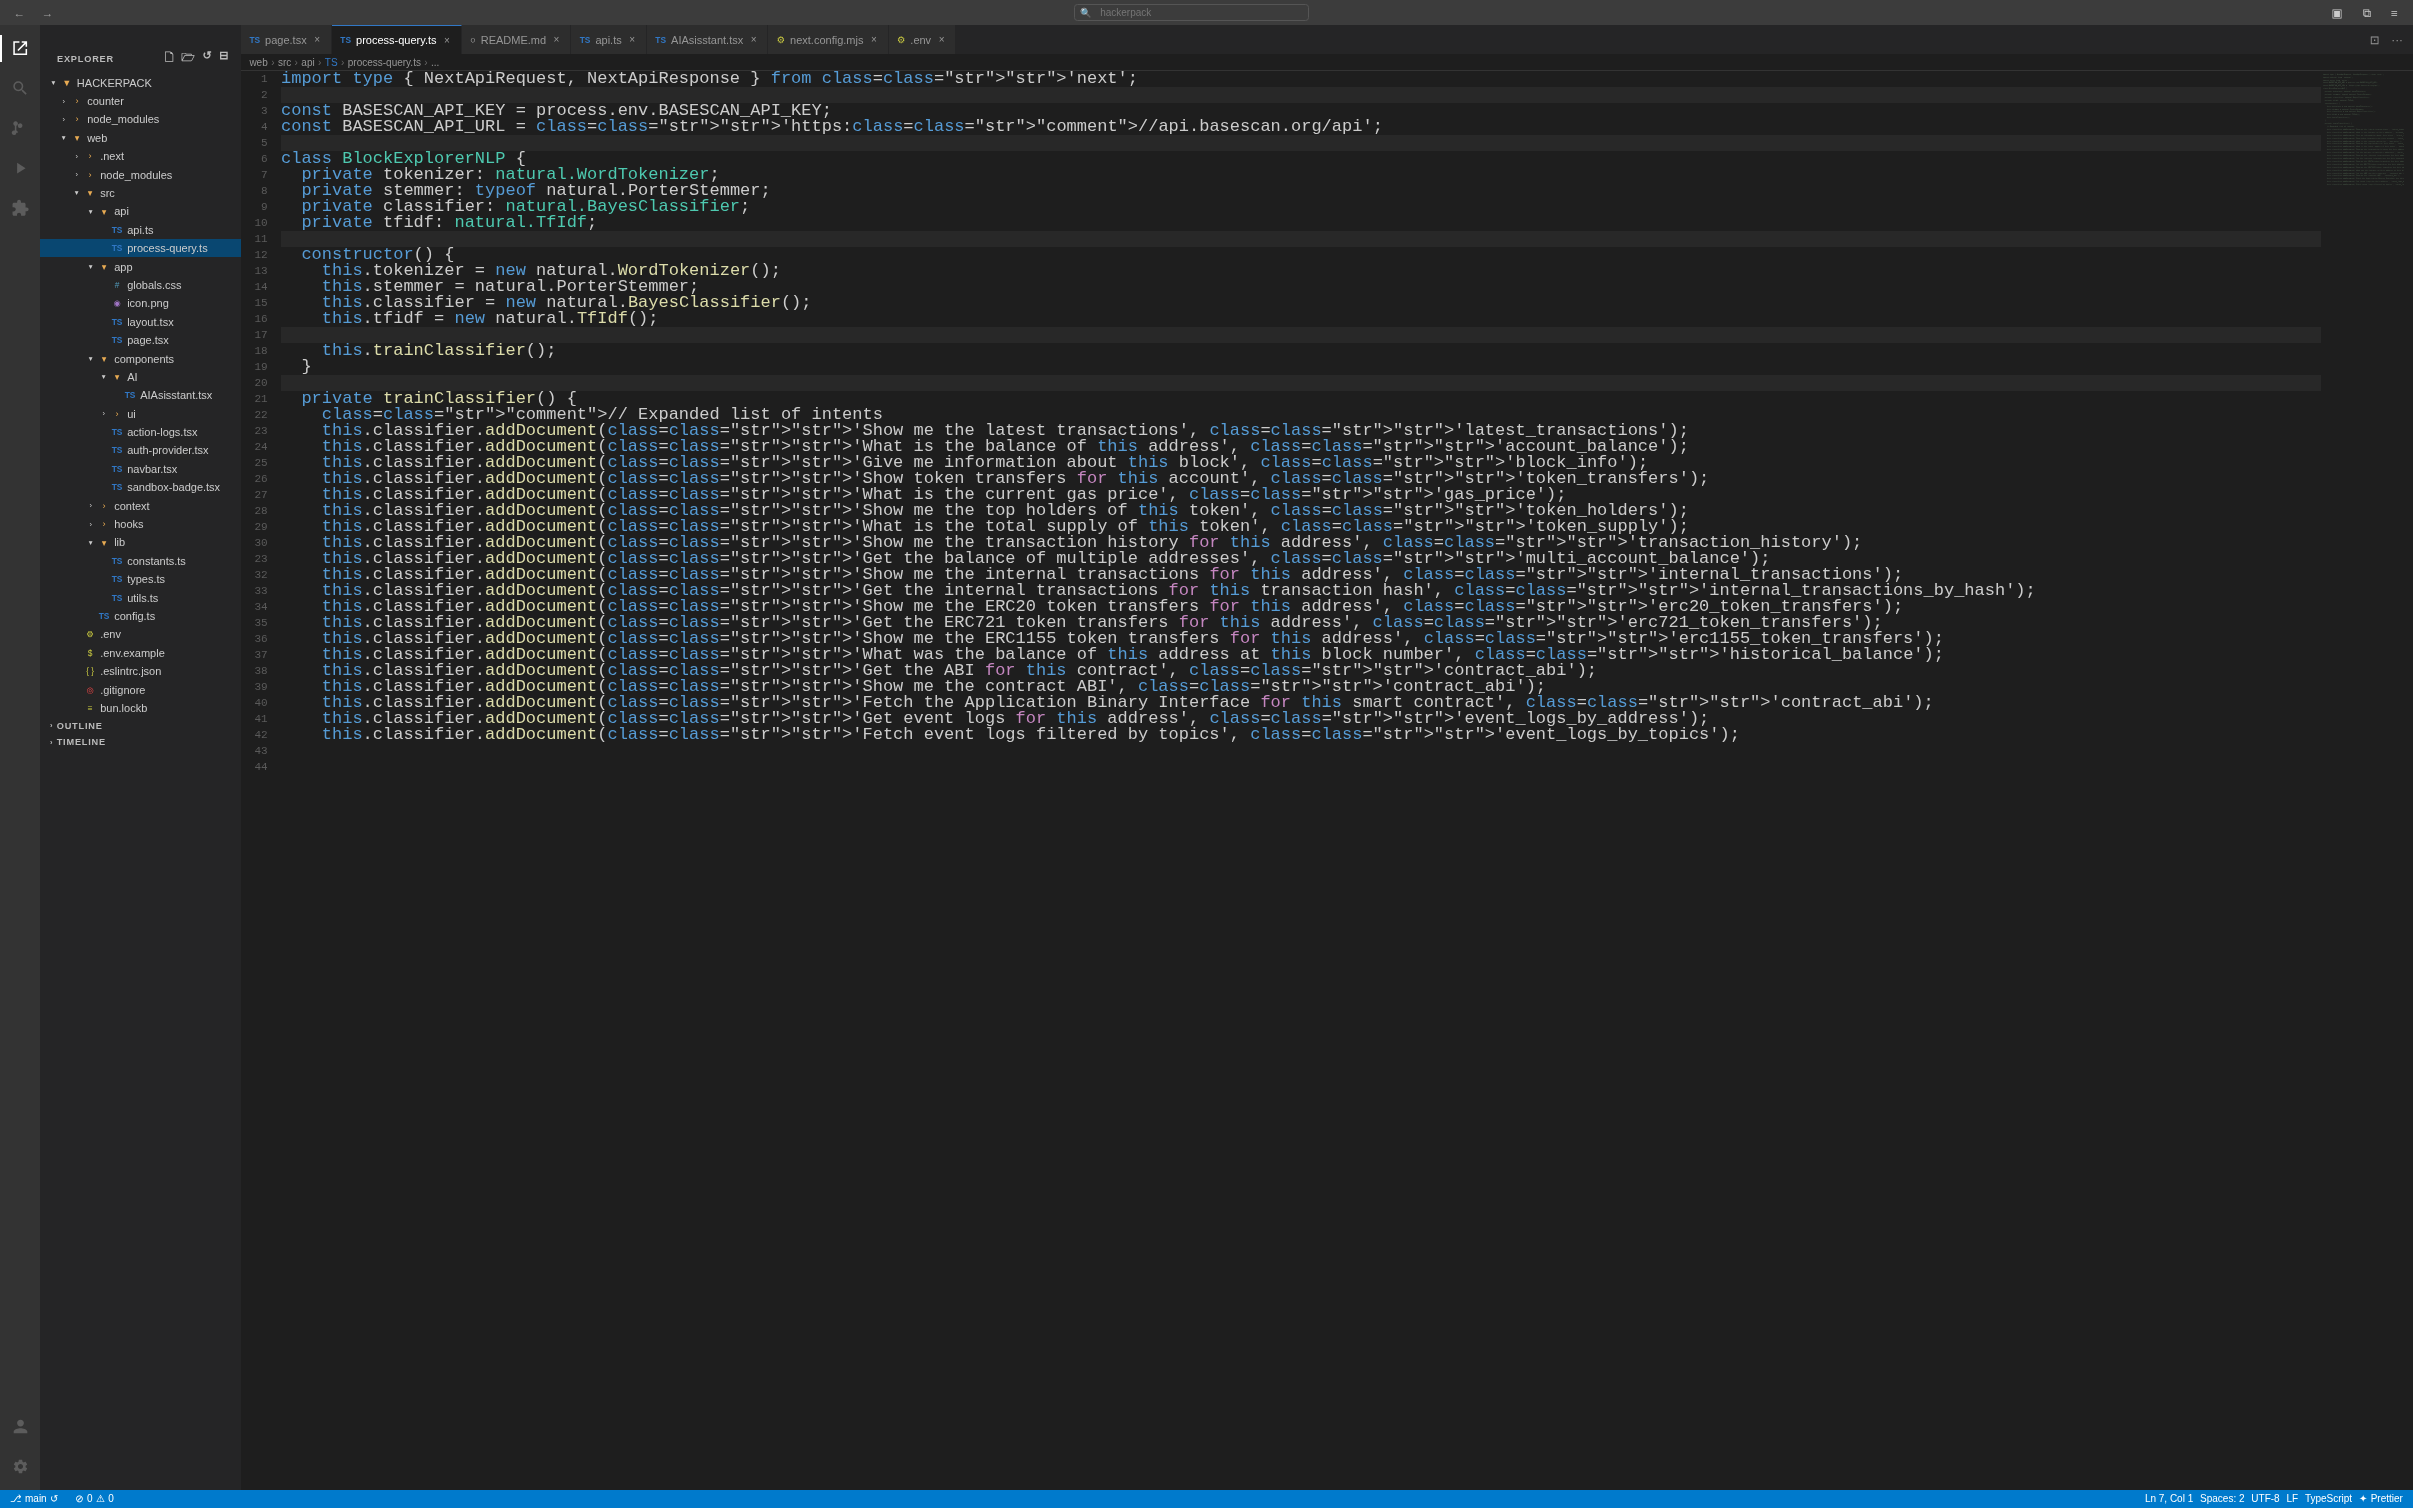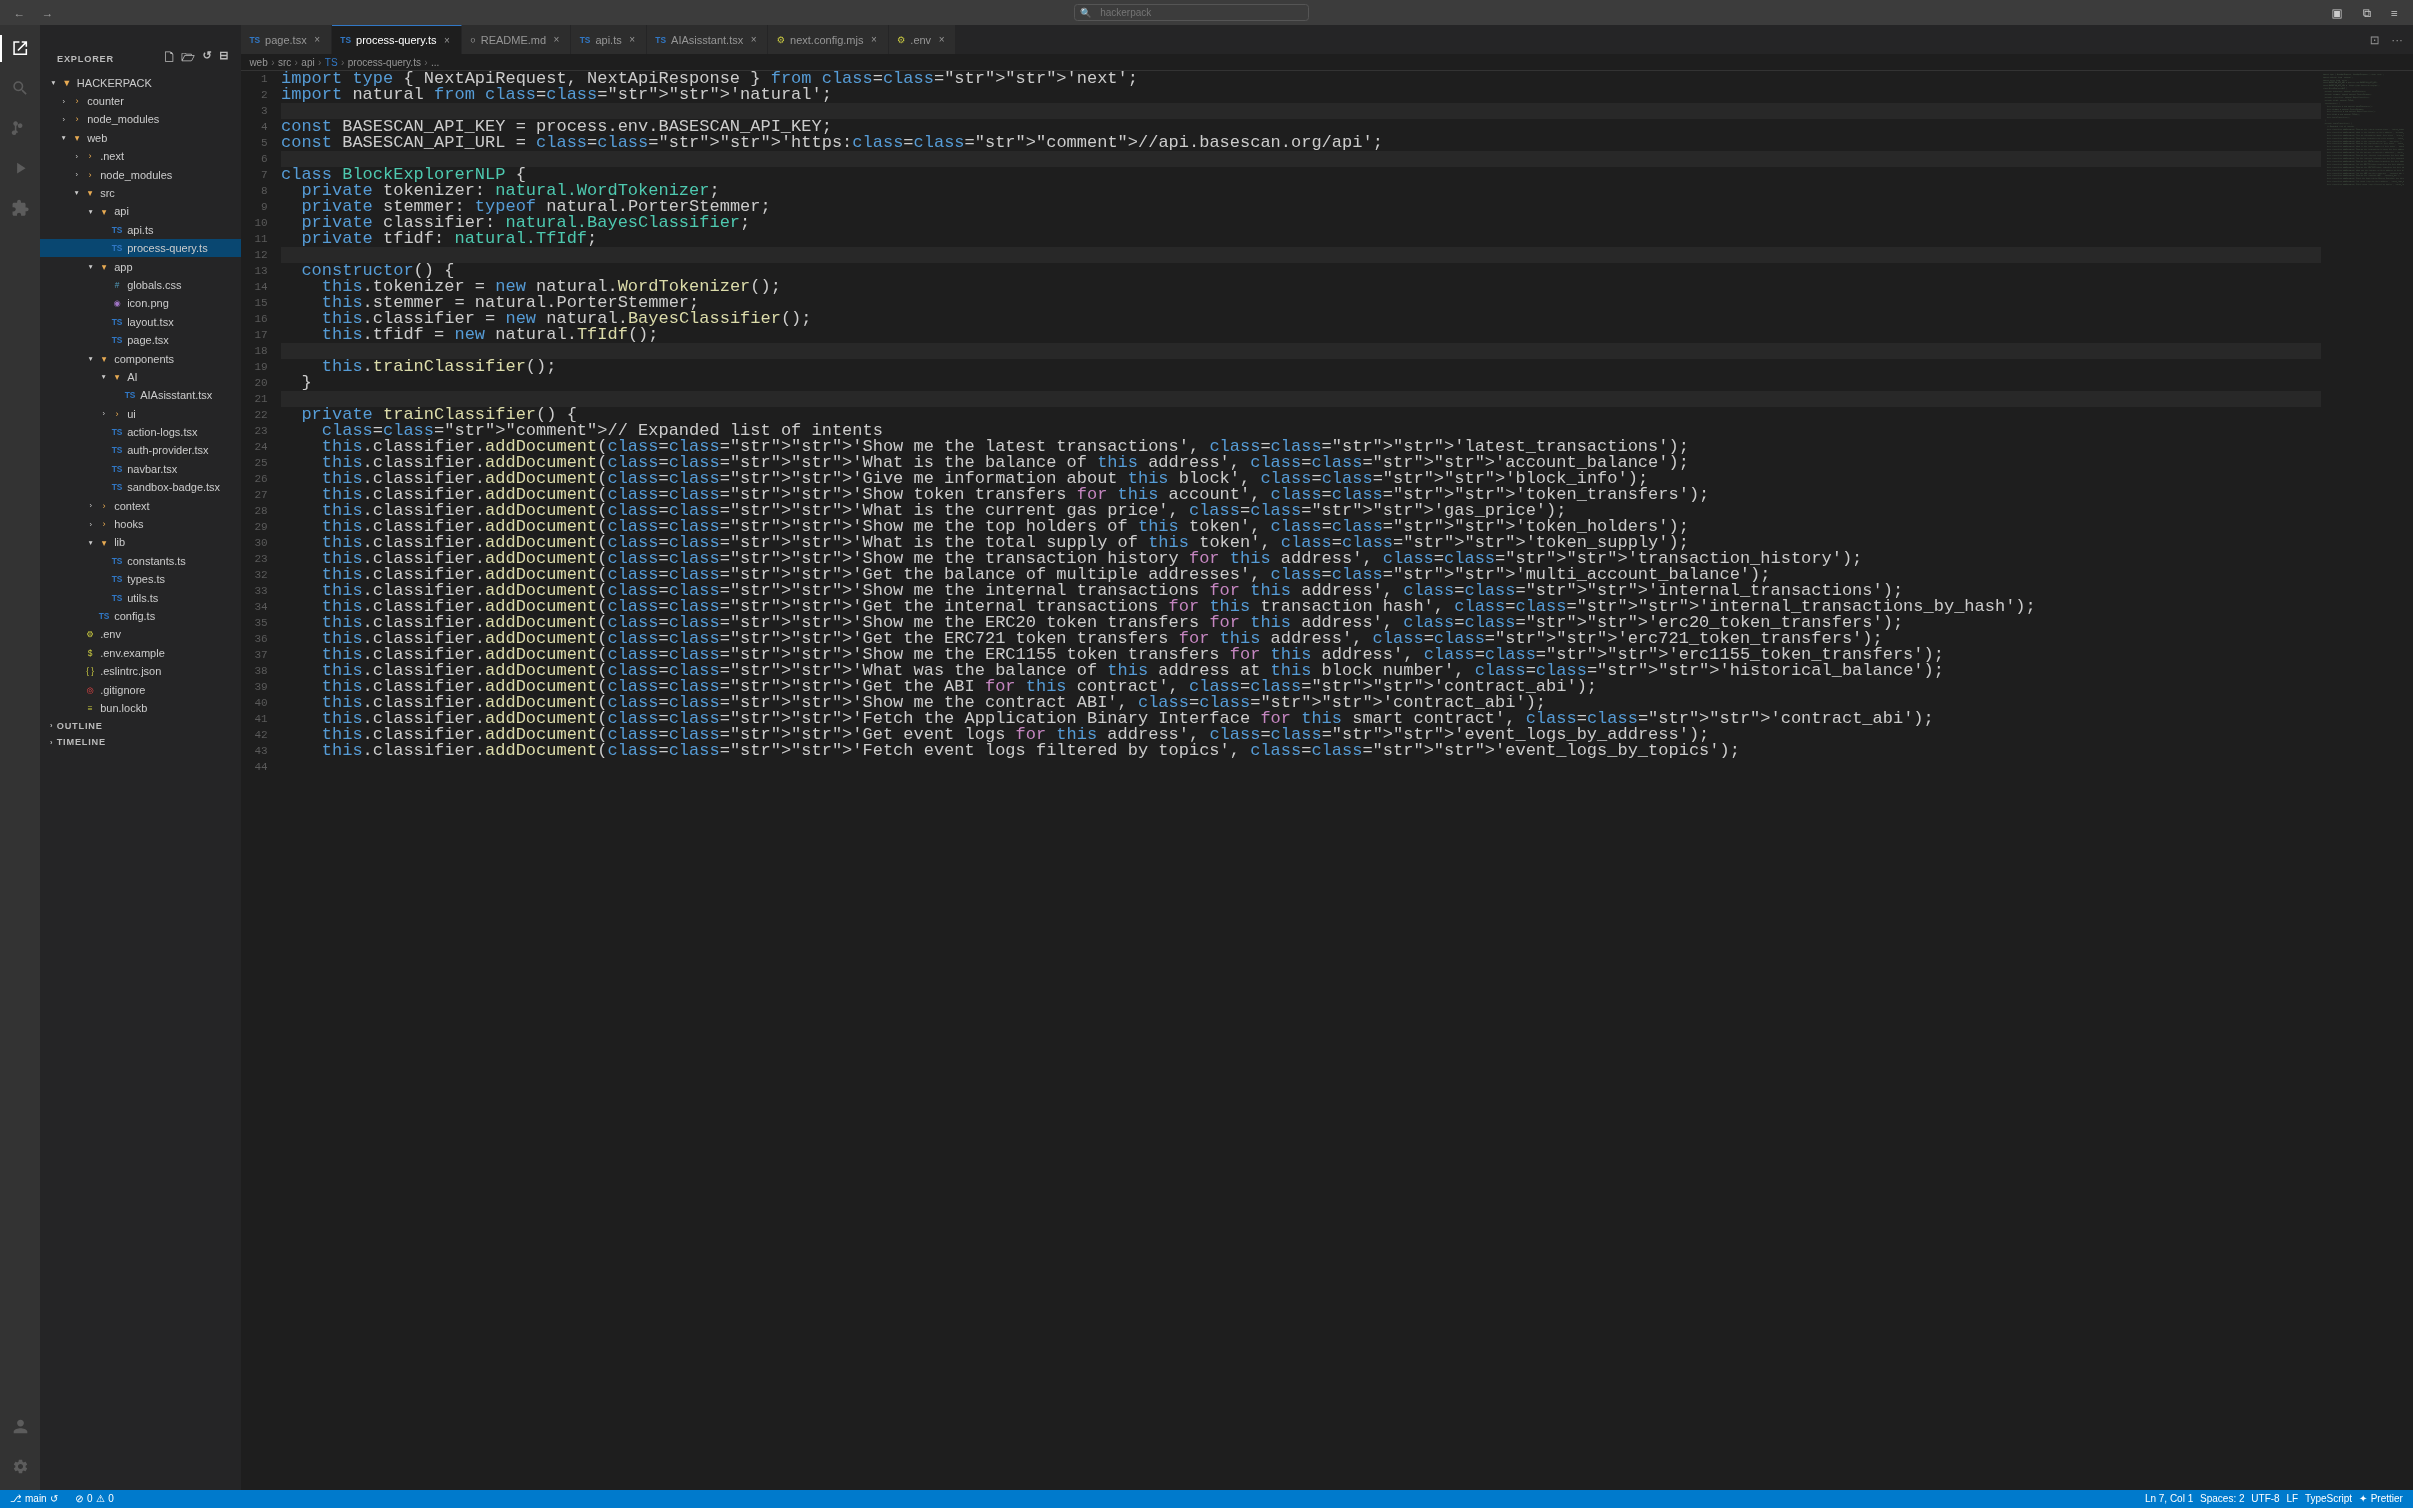--- a/index.html
+++ b/index.html
@@ -788,21 +788,20 @@
           <div>38</div>
           <div>39</div>
           <div>40</div>
           <div>41</div>
           <div>42</div>
           <div>43</div>
           <div>44</div>
         </div>
       <div class="code-content" id="code-content-container">
           <div class="code-line"><span class="kw">import</span> <span class="kw">type</span> { NextApiRequest, NextApiResponse } <span class="kw">from</span> <span <span="" class="kw">class</span>=<span <span="" class="kw">class</span>="str"&gt;"str"&gt;'next';</div>
-          <div class="code-line"><span class="kw">import</span> natural <span class="kw">from</span> <span <span="" class="kw">class</span>=<span <span="" class="kw">class</span>="str"&gt;"str"&gt;'natural';</div>
           <div class="code-line highlighted"></div>
           <div class="code-line"><span class="kw">const</span> BASESCAN_API_KEY = process.env.BASESCAN_API_KEY;</div>
           <div class="code-line"><span class="kw">const</span> BASESCAN_API_URL = <span <span="" class="kw">class</span>=<span <span="" class="kw">class</span>="str"&gt;"str"&gt;'https:<span <span="" class="kw">class</span>=<span <span="" class="kw">class</span>="str"&gt;"comment"&gt;//api.basescan.org/api';</div>
           <div class="code-line highlighted"></div>
           <div class="code-line"><span class="kw">class</span> <span class="cls">BlockExplorerNLP</span> {</div>
           <div class="code-line">  <span class="kw">private</span> tokenizer: <span class="type">natural.WordTokenizer</span>;</div>
           <div class="code-line">  <span class="kw">private</span> stemmer: <span class="kw">typeof</span> natural.PorterStemmer;</div>
           <div class="code-line">  <span class="kw">private</span> classifier: <span class="type">natural.BayesClassifier</span>;</div>
           <div class="code-line">  <span class="kw">private</span> tfidf: <span class="type">natural.TfIdf</span>;</div>
           <div class="code-line highlighted"></div>

